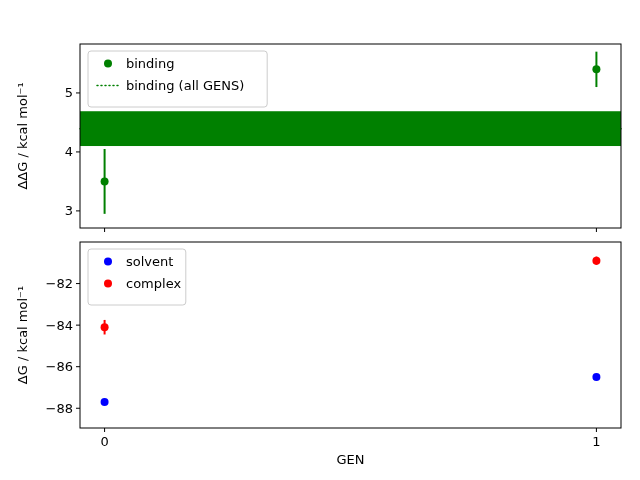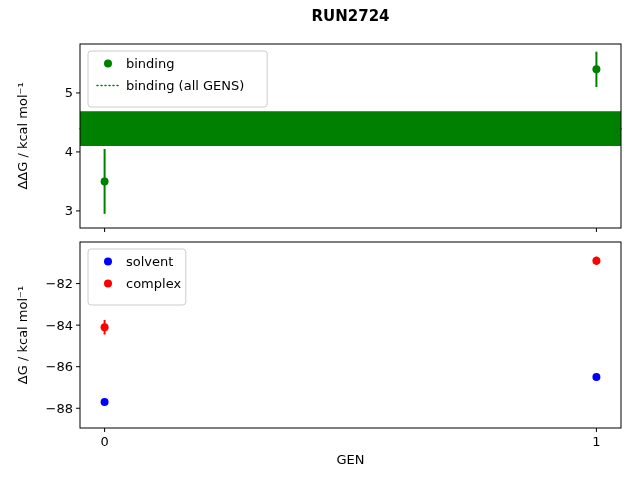--- a/index.html
+++ b/index.html
@@ -23,21 +23,20 @@
   }
   svg text {
     font-family: "DejaVu Sans", sans-serif;
     fill: #000000;
   }
 </style>
 </head>
 <body>
 
 <div class="figure">
-  <div class="fig-title">RUN2724</div>
   <svg id="chart-svg" width="640" height="480" viewBox="0 0 640 480">
       <g>
         <rect x="80" y="111.23076923076921" width="541" height="34.79487179487184" fill="#008000"></rect>
         <line x1="80" x2="621" y1="128.62820512820514" y2="128.62820512820514" stroke="#008000" stroke-width="1.5" stroke-dasharray="1 3" stroke-linecap="round"></line>
         <rect x="80" y="44" width="541" height="184" fill="none" stroke="#000000" stroke-width="1"></rect>
         <line x1="76" y1="210.8974358974359" x2="80" y2="210.8974358974359" stroke="#000" stroke-width="1"></line>
         <text x="73" y="215.3974358974359" text-anchor="end" font-size="13">3</text>
         <line x1="76" y1="151.92307692307693" x2="80" y2="151.92307692307693" stroke="#000" stroke-width="1"></line>
         <text x="73" y="156.42307692307693" text-anchor="end" font-size="13">4</text>
         <line x1="76" y1="92.94871794871796" x2="80" y2="92.94871794871796" stroke="#000" stroke-width="1"></line>

